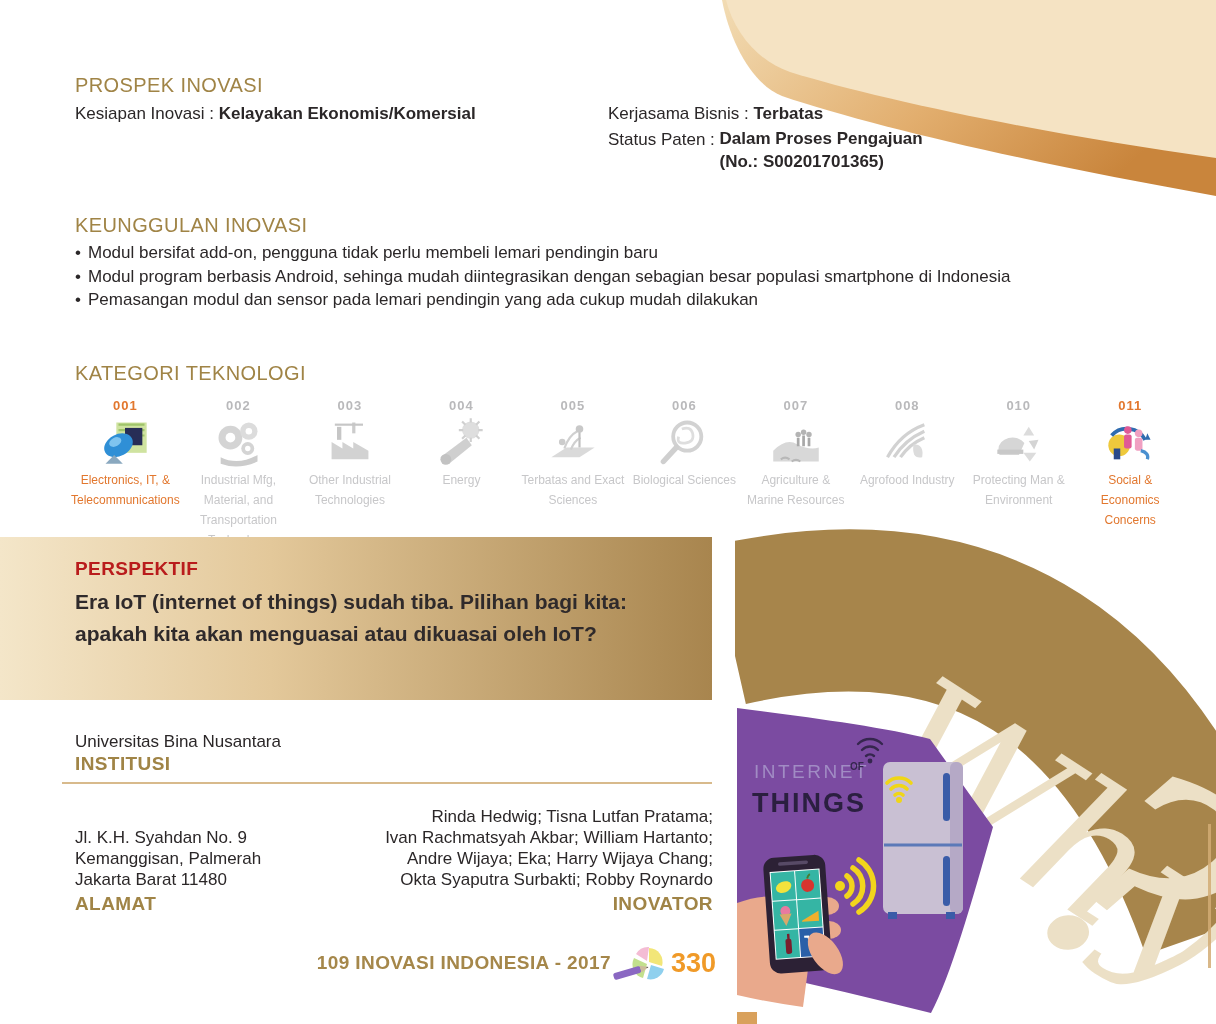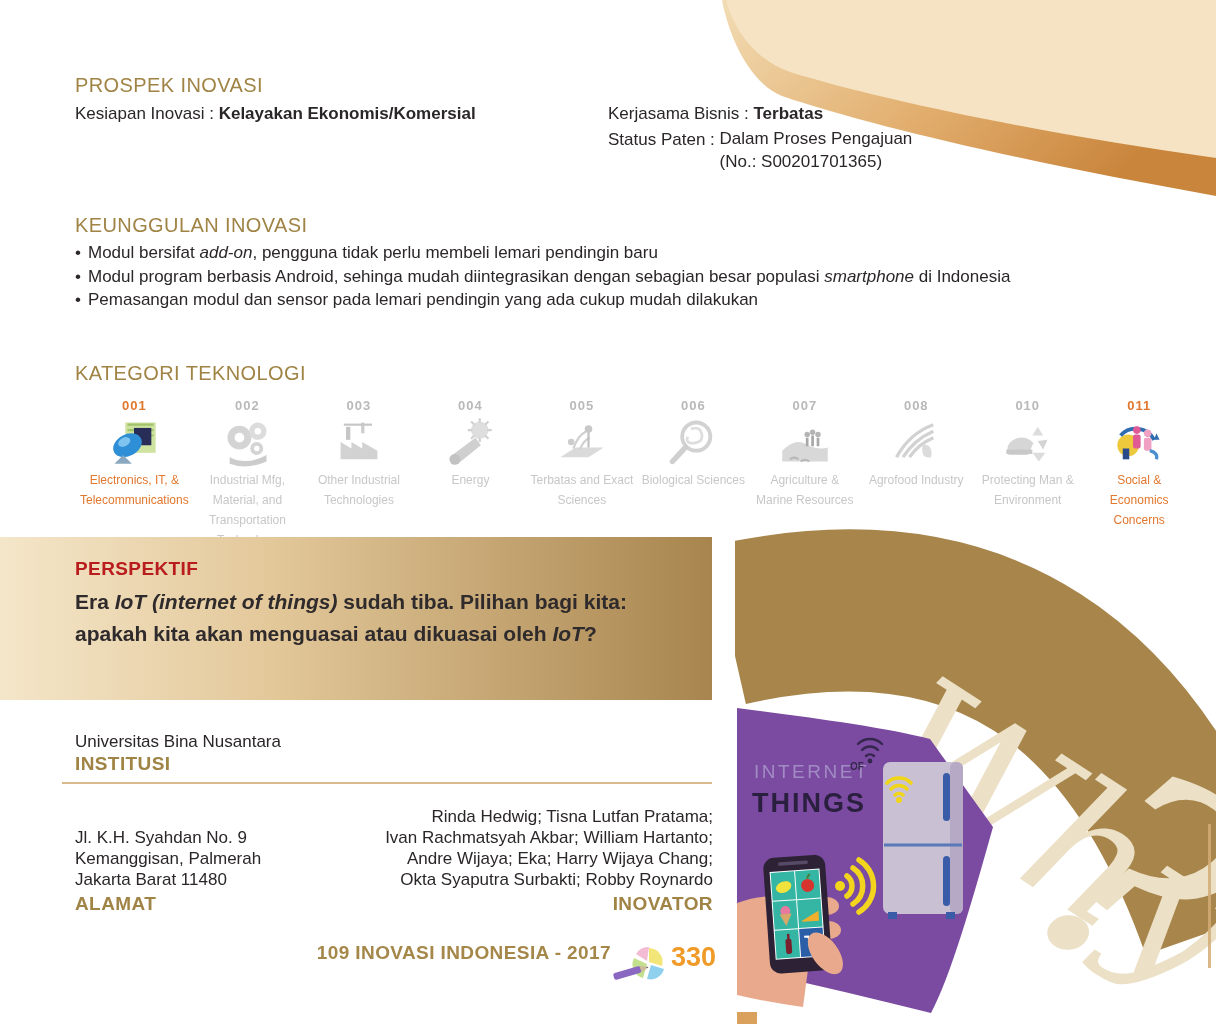--- a/index.html
+++ b/index.html
@@ -6,43 +6,43 @@
   body{
     width:1216px;height:1024px;position:relative;background:#ffffff;overflow:hidden;
     font-family:"Liberation Sans",sans-serif;color:#2b2728;
   }
   .abs{position:absolute}
   .sec-title{font-weight:normal;font-size:20px;letter-spacing:.4px;color:#a08446;white-space:nowrap}
   .sub-title{font-weight:bold;font-size:19px;letter-spacing:.4px;color:#a08446;white-space:nowrap}
   
   .frow{font-size:17px;line-height:26px;white-space:nowrap}
   .fval{font-weight:bold}
-  .fcol{display:inline-flex;flex-direction:column;vertical-align:top;font-weight:normal;line-height:23px}
+  .fcol{display:inline-flex;flex-direction:column;vertical-align:top;font-weight:bold;line-height:23px}
   
   .bullets{font-size:17px;line-height:23.5px}
   .bullet{display:flex}
   .bdot{width:13px;flex:none}
-  .it{font-style:italic}
+  .it{}
   
   .cats{display:flex}
   .cat{flex:1 1 0;text-align:center;padding:0 3px}
   .cat-num{font-size:13px;letter-spacing:1px;color:#b9b9bb;font-weight:bold}
   .cat-icon{width:52px;height:52px;margin:3px auto 2px}
   .cat-icon svg{width:100%;height:100%;display:block}
   .cat-label{font-size:12px;line-height:20px;color:#c7c7c9}
   .cat.active .cat-num,.cat.active .cat-label{color:#e2772e}
   
   .persp-band{background:linear-gradient(90deg,#f4e6c9 0%,#e3c89a 38%,#a8854e 100%)}
   .persp-title{font-weight:bold;font-size:19px;letter-spacing:.4px;color:#b91c1c}
   .persp-body{font-size:21px;font-weight:bold;line-height:32px;color:#2f2a2b}
   
   .plain{font-size:17px;line-height:21px}
   .inst-rule{background:#d8ba8c}
   
-  .footer{display:flex;justify-content:flex-end;}
+  .footer{display:flex;align-items:center;justify-content:flex-end;}
   .footer-text{font-size:19px;font-weight:bold;letter-spacing:.4px;color:#a5874a;white-space:nowrap}
   .page-num{font-size:27px;font-weight:bold;color:#f09a28}
   
   .art{position:absolute;left:0;top:0;pointer-events:none}
   .why{font-family:"DejaVu Serif",serif;font-style:italic;font-size:175px;fill:#ece0c6}
   .q{font-size:290px}
   .iot-internet{font-family:"Liberation Sans",sans-serif;font-size:19px;letter-spacing:2.5px;fill:#a18cc4}
   .iot-of{font-family:"Liberation Sans",sans-serif;font-size:10px;font-weight:bold;fill:#35264e}
   .iot-things{font-family:"Liberation Sans",sans-serif;font-size:27px;font-weight:bold;letter-spacing:2px;fill:#2b1f40}
 </style>
@@ -173,21 +173,21 @@
       <span class="bdot">•</span>
       <span><span>Modul program berbasis Android, sehinga mudah diintegrasikan dengan sebagian besar populasi </span><span class="it">smartphone</span><span> di Indonesia</span></span>
     </div>
     <div class="bullet">
       <span class="bdot">•</span>
       <span><span>Pemasangan modul dan sensor pada lemari pendingin yang ada cukup mudah dilakukan</span></span>
     </div>
   </div>
 
 <div class="abs sec-title" style="left:75px;top:362px">KATEGORI TEKNOLOGI</div>
-<div class="abs cats" style="left:77px;top:398px;width:1118px">
+<div class="abs cats" style="left:68px;top:398px;width:1118px">
   <div class="cat active">
     <div class="cat-num">001</div>
     <div class="cat-icon">
         <svg viewBox="0 0 48 48">
           <rect x="16" y="6" width="28" height="28" fill="#cfe3a0"></rect>
           <path d="M18 8 h24 M18 13 h24 M18 18 h24" stroke="#9fc46a" stroke-width="2"></path>
           <rect x="24" y="11" width="16" height="16" fill="#272d56"></rect>
           <ellipse cx="18" cy="27" rx="14" ry="10" fill="#2f8fd6" transform="rotate(-28 18 27)"></ellipse>
           <ellipse cx="15" cy="24" rx="6" ry="4" fill="#7fc4ef" transform="rotate(-28 15 24)"></ellipse>
           <path d="M14 36 l8 8 H6 z" fill="#8aa8bf"></path>

